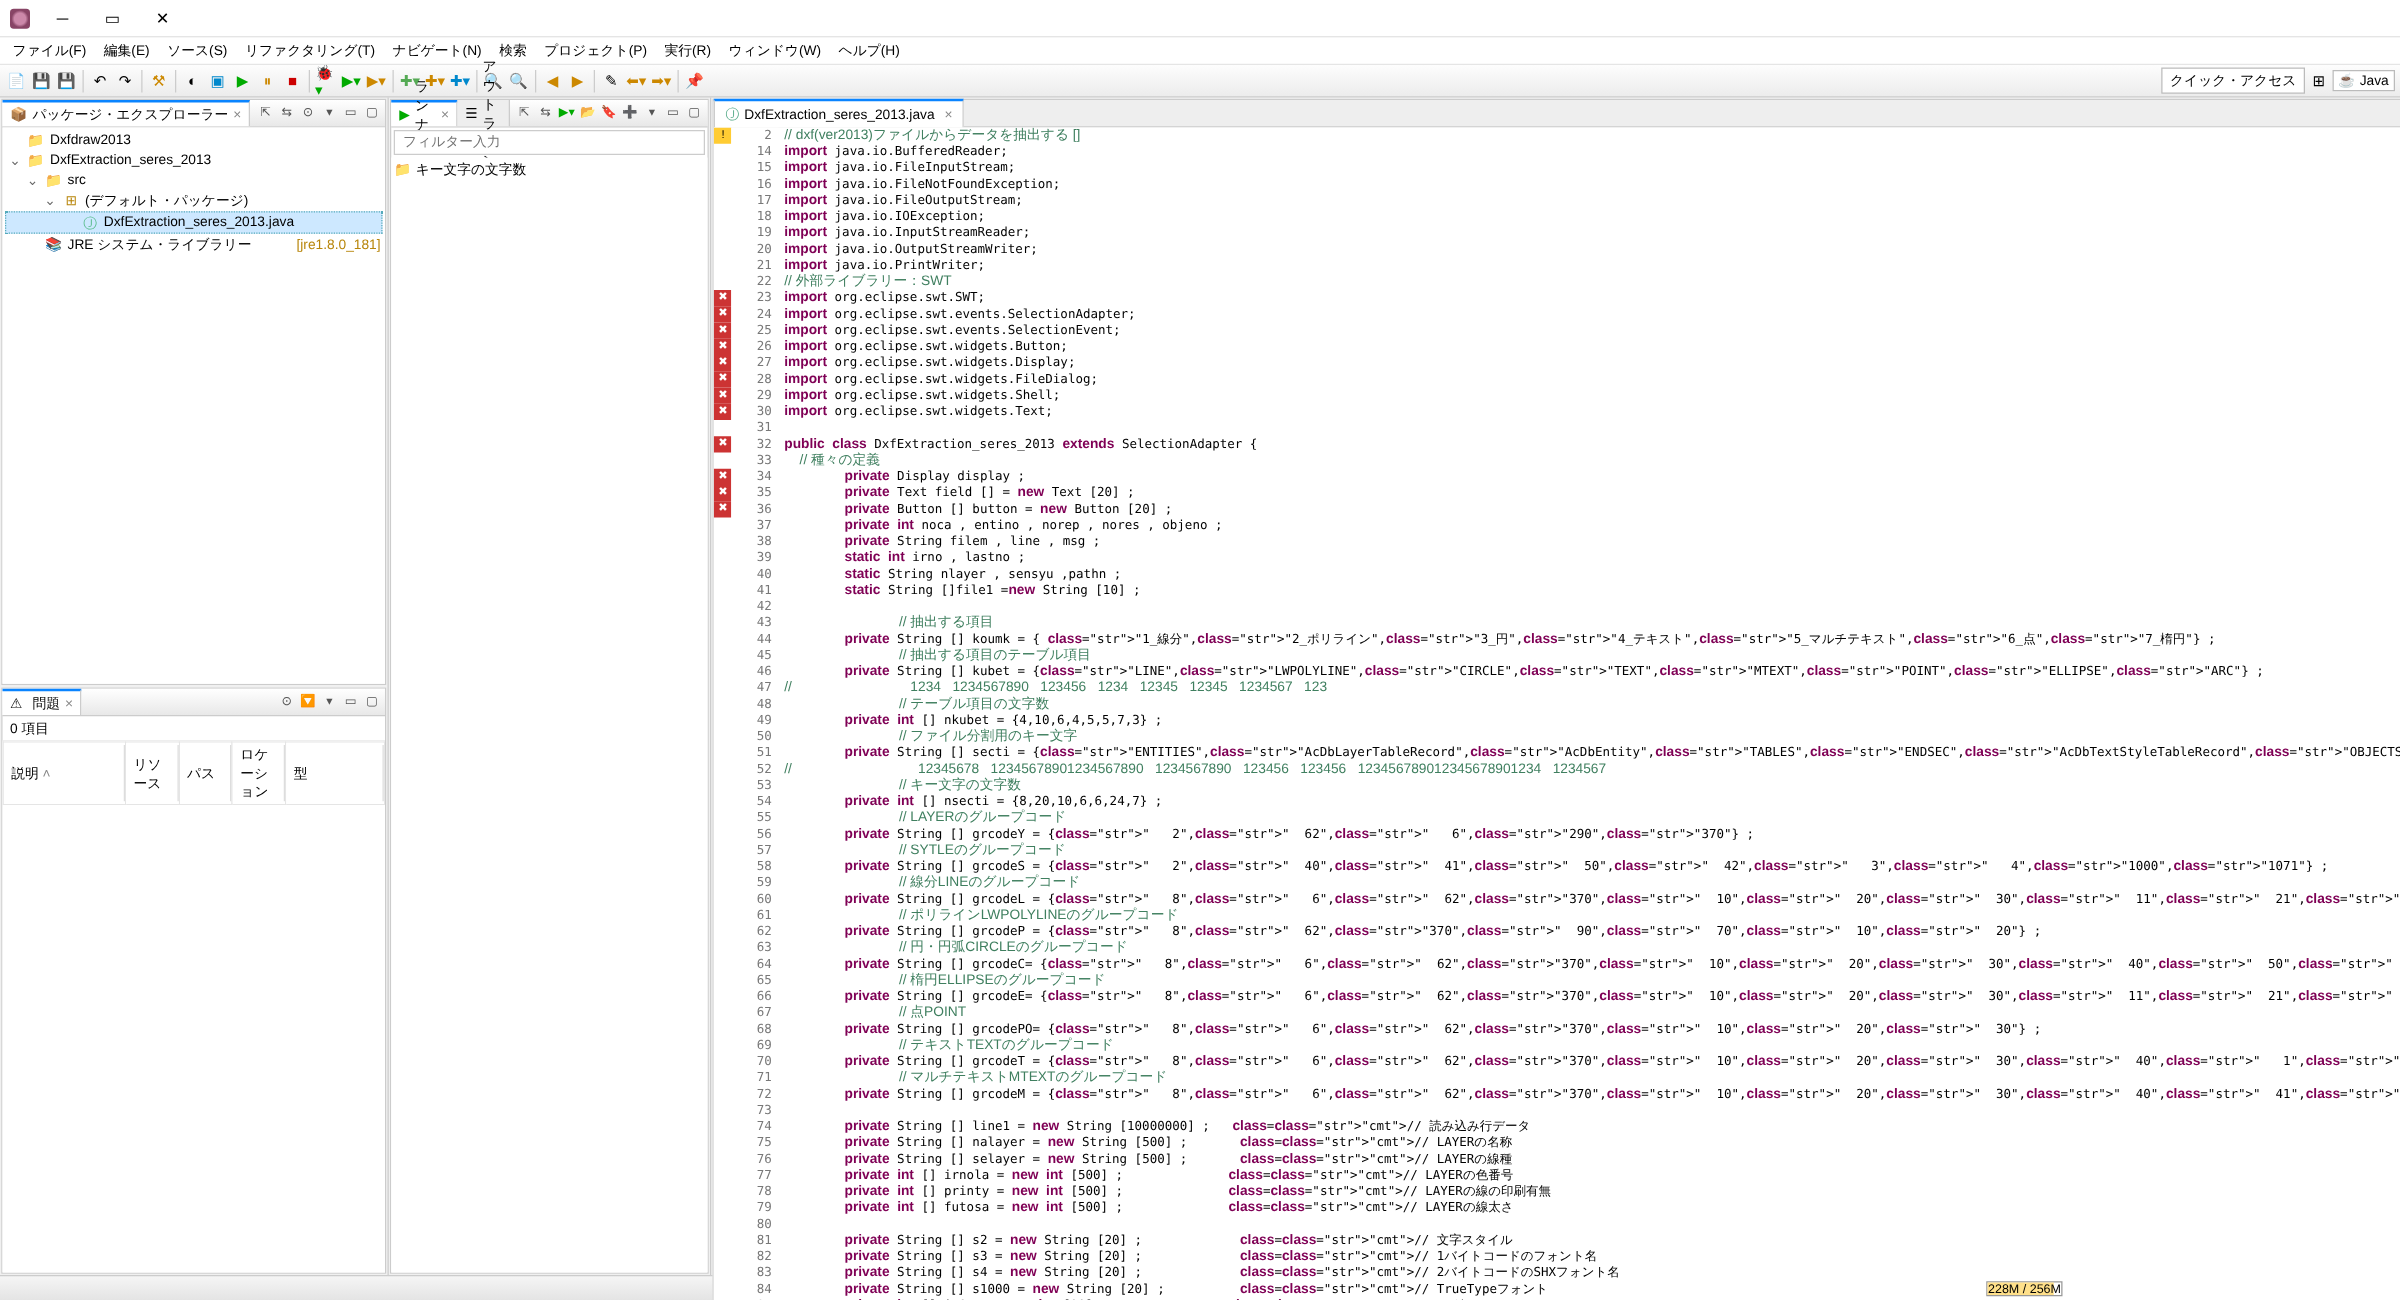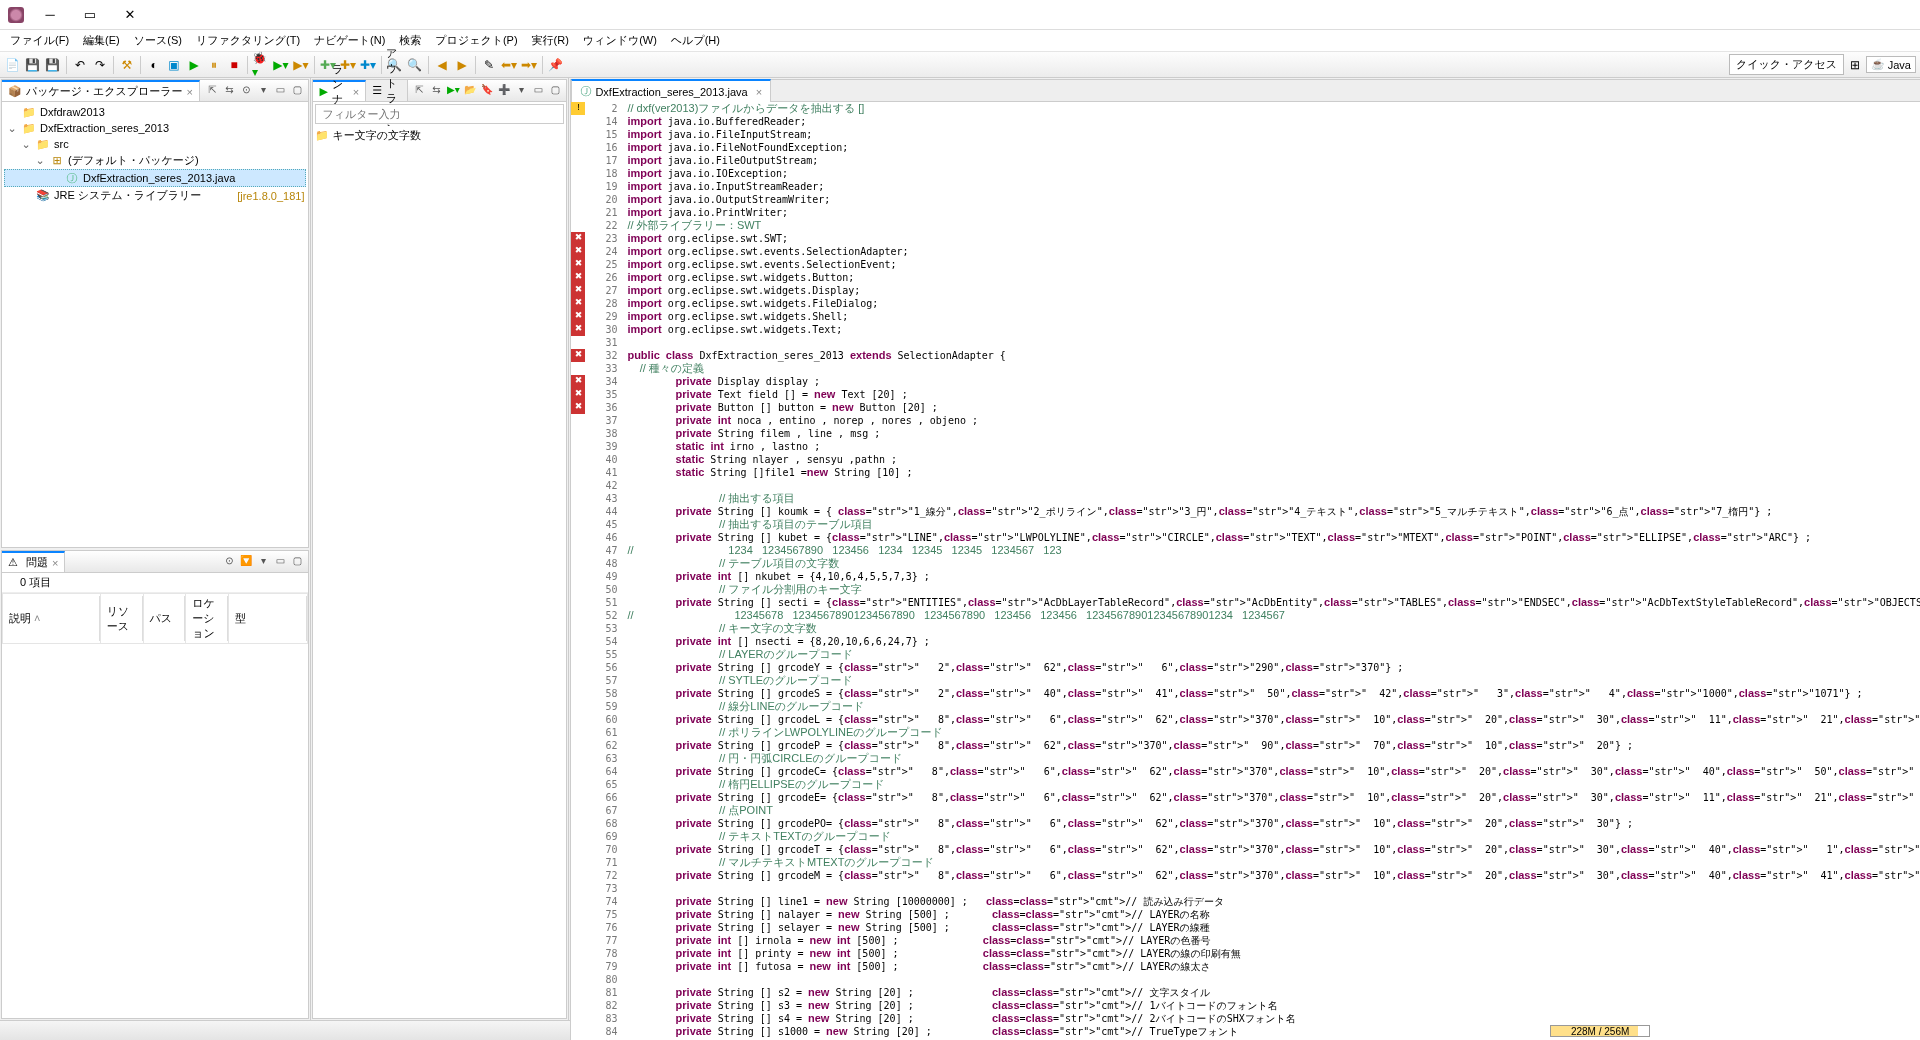--- a/index.html
+++ b/index.html
@@ -54,29 +54,29 @@
 .gutter { width:38px; background:#fff; text-align:right; color:#787878; padding: 0 6px 0 0; font: 10px/13px Consolas,monospace;}
 .code { flex:1; font: 10px/13px Consolas,"MS Gothic",monospace; white-space:pre; padding-left:4px; padding-bottom:20px;}
 .marker { width:14px; background:#fff;}
 .marker .m { height:13px; font-size:9px; text-align:center;}
 .err { background:#c33; color:#fff; }
 .warn { background:#fc3; color:#000;}
 .kw { color:#7f0055; font-weight:bold;}
 .cmt { color:#3f7f5f;}
 
 .problems { flex:1; min-height:200px; }
-.probcount { padding:2px 18px; font-size:11px; border-bottom:1px solid #eee;}
+.probcount { padding:2px 6px; font-size:11px; border-bottom:1px solid #eee;}
 .probtable { width:100%; border-collapse:collapse; }
 .probtable th { text-align:left; font-weight:normal; padding:2px 6px; background:#fff; border:1px solid #e5e5e5; position:relative;}
 .probtable th:after{content:""; position:absolute; right:0; top:2px; bottom:2px; width:1px; background:#ddd;}
 
 .statusbar { height: 20px; background: linear-gradient(#f5f5f5,#e4e4e4); border-top:1px solid #ccc; display:flex; align-items:center; font-size:11px; padding: 0 6px; gap: 14px;}
 .statusbar .sfill { flex:1;}
 .heap { display:flex; align-items:center; gap:4px;}
-.heap .bar { width:100px; height:12px; border:1px solid #999; position:relative; background:#fff;}
+.heap .bar { width:61px; height:12px; border:1px solid #999; position:relative; background:#fff;}
 .heap .bar .fill { position:absolute; left:0; top:0; bottom:0; background:#ffe08a;}
 .heap .bar .txt { position:absolute; inset:0; text-align:center; font-size:10px; line-height:12px;}
 .trash{width:14px;height:14px;border:1px solid #aaa;background:linear-gradient(#ccc,#aaa);}
 </style>
 </head>
 <body>
 
 <div class="titlebar">
   <div class="icon"></div>
   <div class="winbtn">─</div>

